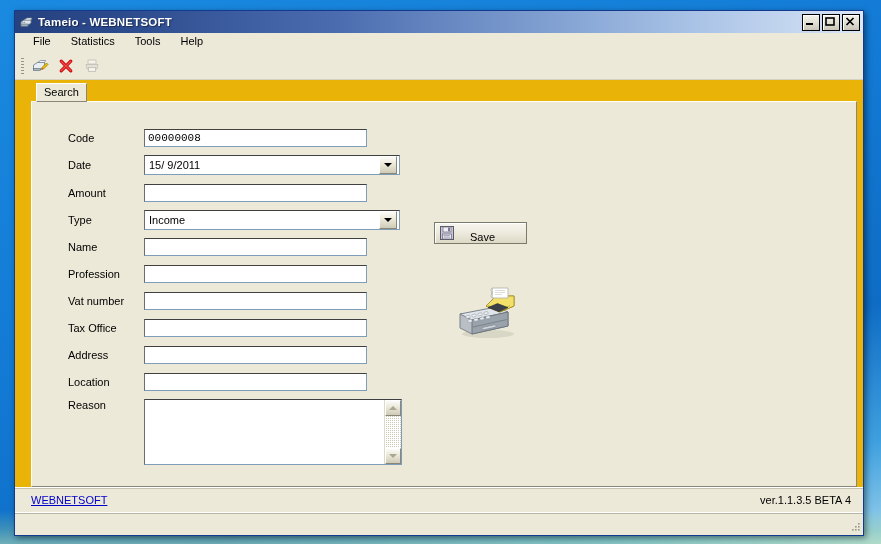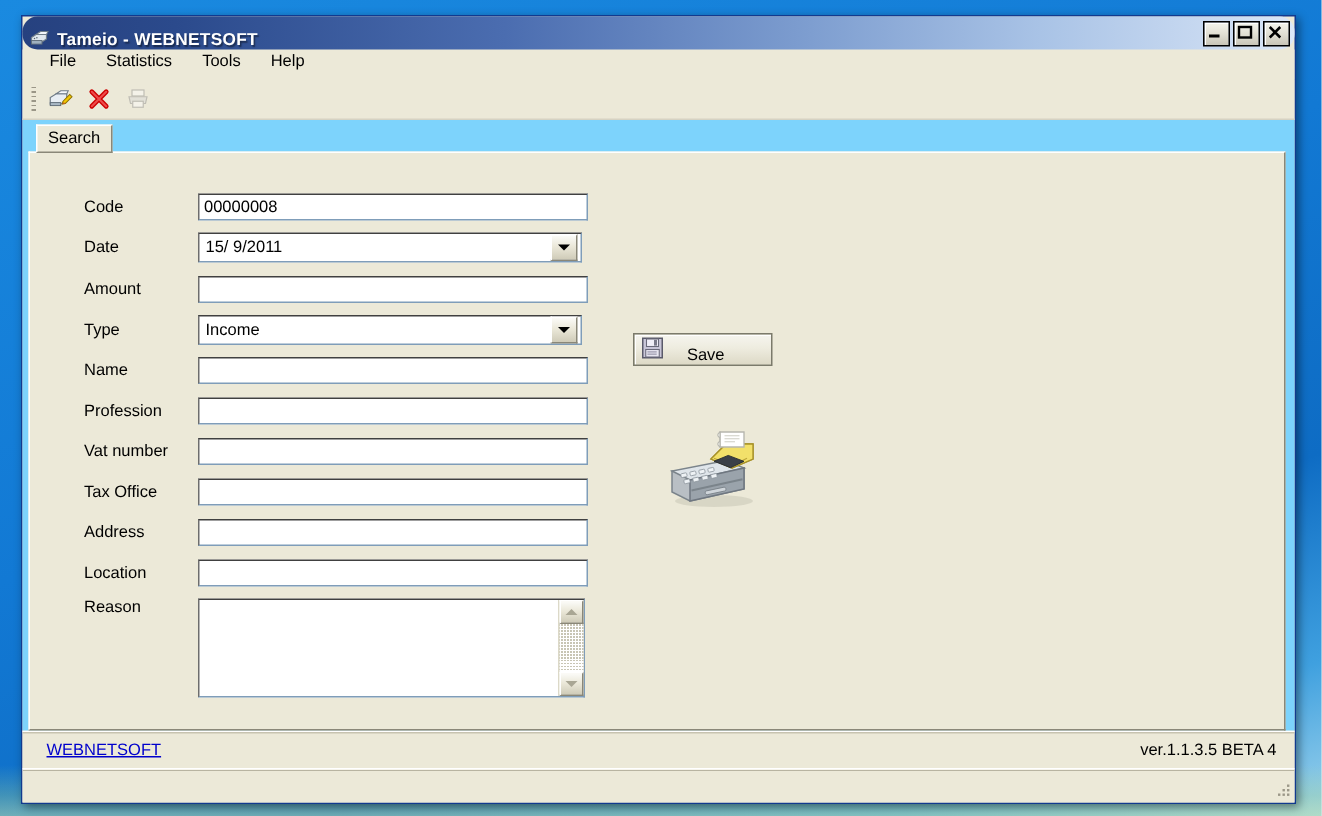--- a/index.html
+++ b/index.html
@@ -39,24 +39,23 @@
     box-shadow: 2px 2px 6px rgba(0,0,0,0.45);
     display: flex;
     flex-direction: column;
   }
 
   
   #titlebar {
     height: 22px;
     background: linear-gradient(90deg, #26417f 0%, #2b4a8c 12%, #4b6db0 38%, #7e9ed0 62%, #a9c3e6 80%, #ccdcf2 95%, #dce8f8 100%);
     display: flex;
-    align-items: flex-end;
+    align-items: center;
     padding: 0 2px 0 3px;
     position: relative;
-    border-radius: 10px;
   }
   #titlebar-icon {
     width: 16px; height: 16px;
     margin-right: 4px;
     flex: none;
     position: relative;
   }
   #title-text {
     color: #ffffff;
     font-weight: bold;
@@ -116,22 +115,22 @@
   .tool-btn {
     width: 24px; height: 22px;
     display: flex; align-items: center; justify-content: center;
     cursor: pointer;
     margin-right: 2px;
   }
 
   
   #tabstrip-wrap {
     position: relative;
-    padding: 3px 6px 0 4px;
-    background: #7dd3fc;
+    padding: 3px 6px 0 16px;
+    background: #eab308;
     flex: 1;
     display: flex;
     flex-direction: column;
     min-height: 0;
   }
   #tabstrip {
     display: flex;
     align-items: flex-end;
     height: 19px;
     padding-left: 5px;
@@ -183,28 +182,28 @@
     display: flex;
     align-items: center;
   }
   .lbl {
     width: 76px;
     font-size: 11px;
     color: #000;
     white-space: nowrap;
   }
   .txt {
-    width: 260px;
+    width: 223px;
     height: 18px;
     box-sizing: border-box;
     background: #ffffff;
     border: 1px solid #7f9db9;
     border-top-color: #404040;
     border-left-color: #6d6d6d;
-    font-family: Liberation Sans, sans-serif;
+    font-family: Liberation Mono, monospace;
     font-size: 11px;
     padding: 1px 3px;
     color: #000;
     outline: none;
   }
   .combo {
     width: 256px;
     height: 20px;
     box-sizing: border-box;
     background: #ffffff;

